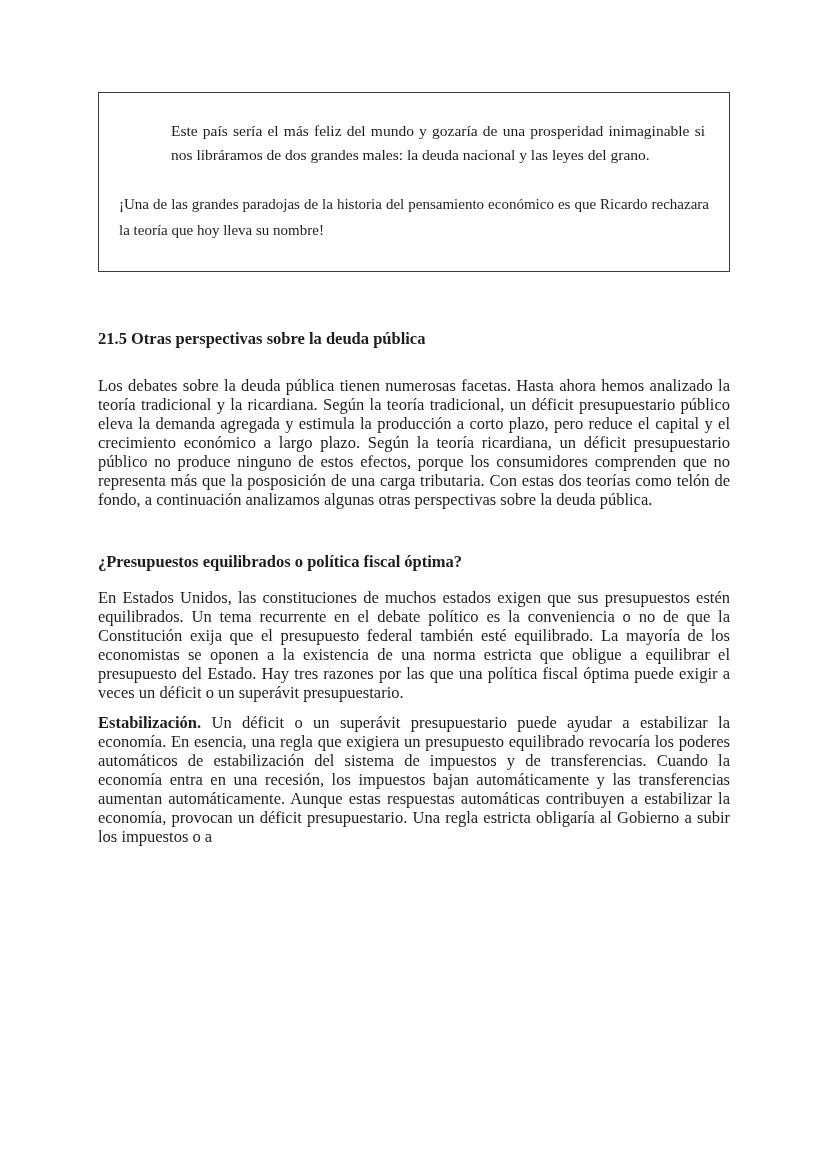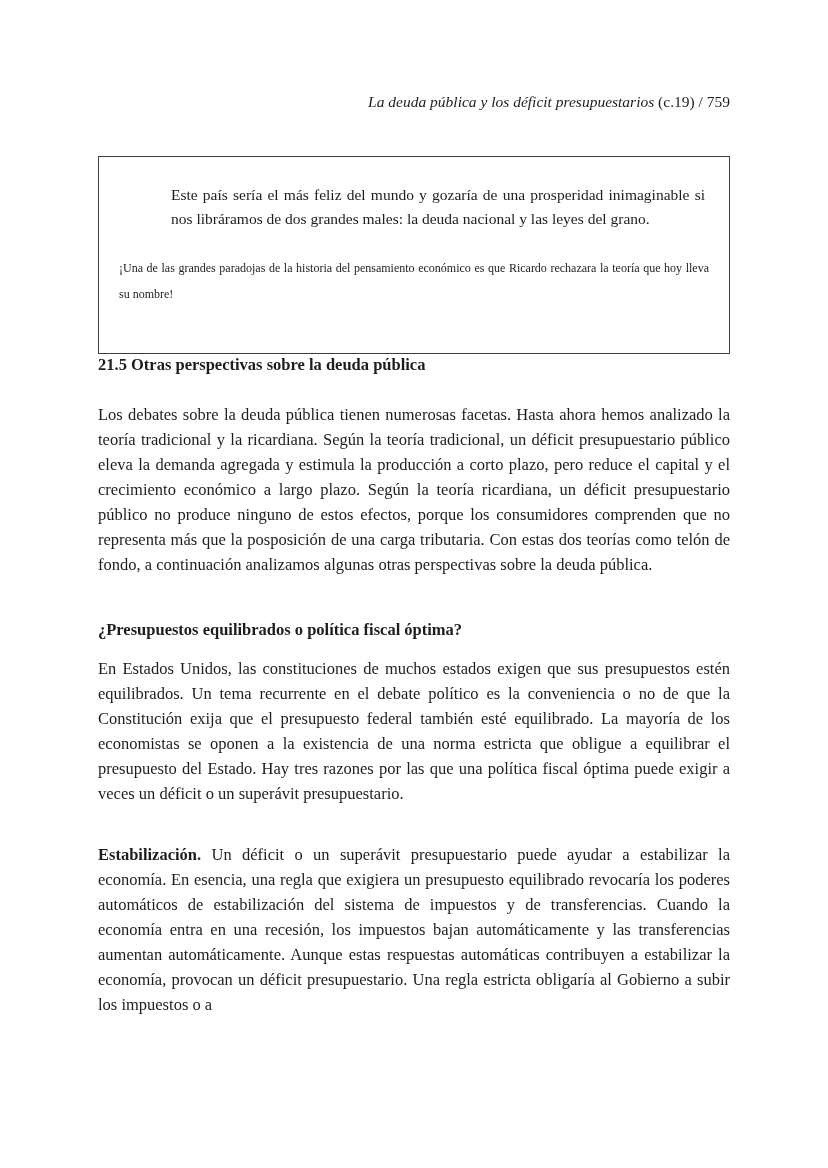--- a/index.html
+++ b/index.html
@@ -21,62 +21,60 @@
     text-align: right;
     font-size: 15.5px;
     line-height: 20px;
     margin-bottom: 44px;
     white-space: nowrap;
   }
   .rh-title { font-style: italic; }
   .rh-page { font-style: normal; }
   .quote-box {
     border: 1px solid #3c3c3c;
-    padding: 26px 20px 46px 20px;
+    padding: 26px 20px 28px 20px;
+    margin-bottom: 56px;
   }
   .epigraph {
     font-size: 15.5px;
     line-height: 24px;
     margin: 0 4px 0 52px;
     text-align: justify;
   }
   .comment {
-    font-size: 12px;
+    font-size: 15px;
     line-height: 26px;
     margin-top: 24px;
     text-align: justify;
   }
   .section-heading {
     font-size: 16.5px;
     font-weight: bold;
     line-height: 22px;
     margin-bottom: 26px;
   }
   .body-text {
     font-size: 16.5px;
-    line-height: 25px;
+    line-height: 19px;
     text-align: justify;
   }
   .sub-heading {
     font-size: 16.5px;
     font-weight: bold;
     line-height: 22px;
     margin: 42px 0 15px 0;
   }
-  .lead-para { margin-top: 36px; }
+  .lead-para { margin-top: 11px; }
   .lead { font-weight: bold; }
 </style>
 </head>
 <body>
 
 <div class="page">
 
-  <div class="running-head">
-    <span class="rh-title">La deuda pública y los déficit presupuestarios</span><span class="rh-page"> (c.19) / 759</span>
-  </div>
 
   <div class="quote-box">
     <p class="epigraph">Este país sería el más feliz del mundo y gozaría de una prosperidad inimaginable si nos libráramos de dos grandes males: la deuda nacional y las leyes del grano.</p>
     <p class="comment">¡Una de las grandes paradojas de la historia del pensamiento económico es que Ricardo rechazara la teoría que hoy lleva su nombre!</p>
   </div>
 
   <h2 class="section-heading">21.5 Otras perspectivas sobre la deuda pública</h2>
 
   <p class="body-text">Los debates sobre la deuda pública tienen numerosas facetas. Hasta ahora hemos analizado la teoría tradicional y la ricardiana. Según la teoría tradicional, un déficit presupuestario público eleva la demanda agregada y estimula la producción a corto plazo, pero reduce el capital y el crecimiento económico a largo plazo. Según la teoría ricardiana, un déficit presupuestario público no produce ninguno de estos efectos, porque los consumidores comprenden que no representa más que la posposición de una carga tributaria. Con estas dos teorías como telón de fondo, a continuación analizamos algunas otras perspectivas sobre la deuda pública.</p>
 

